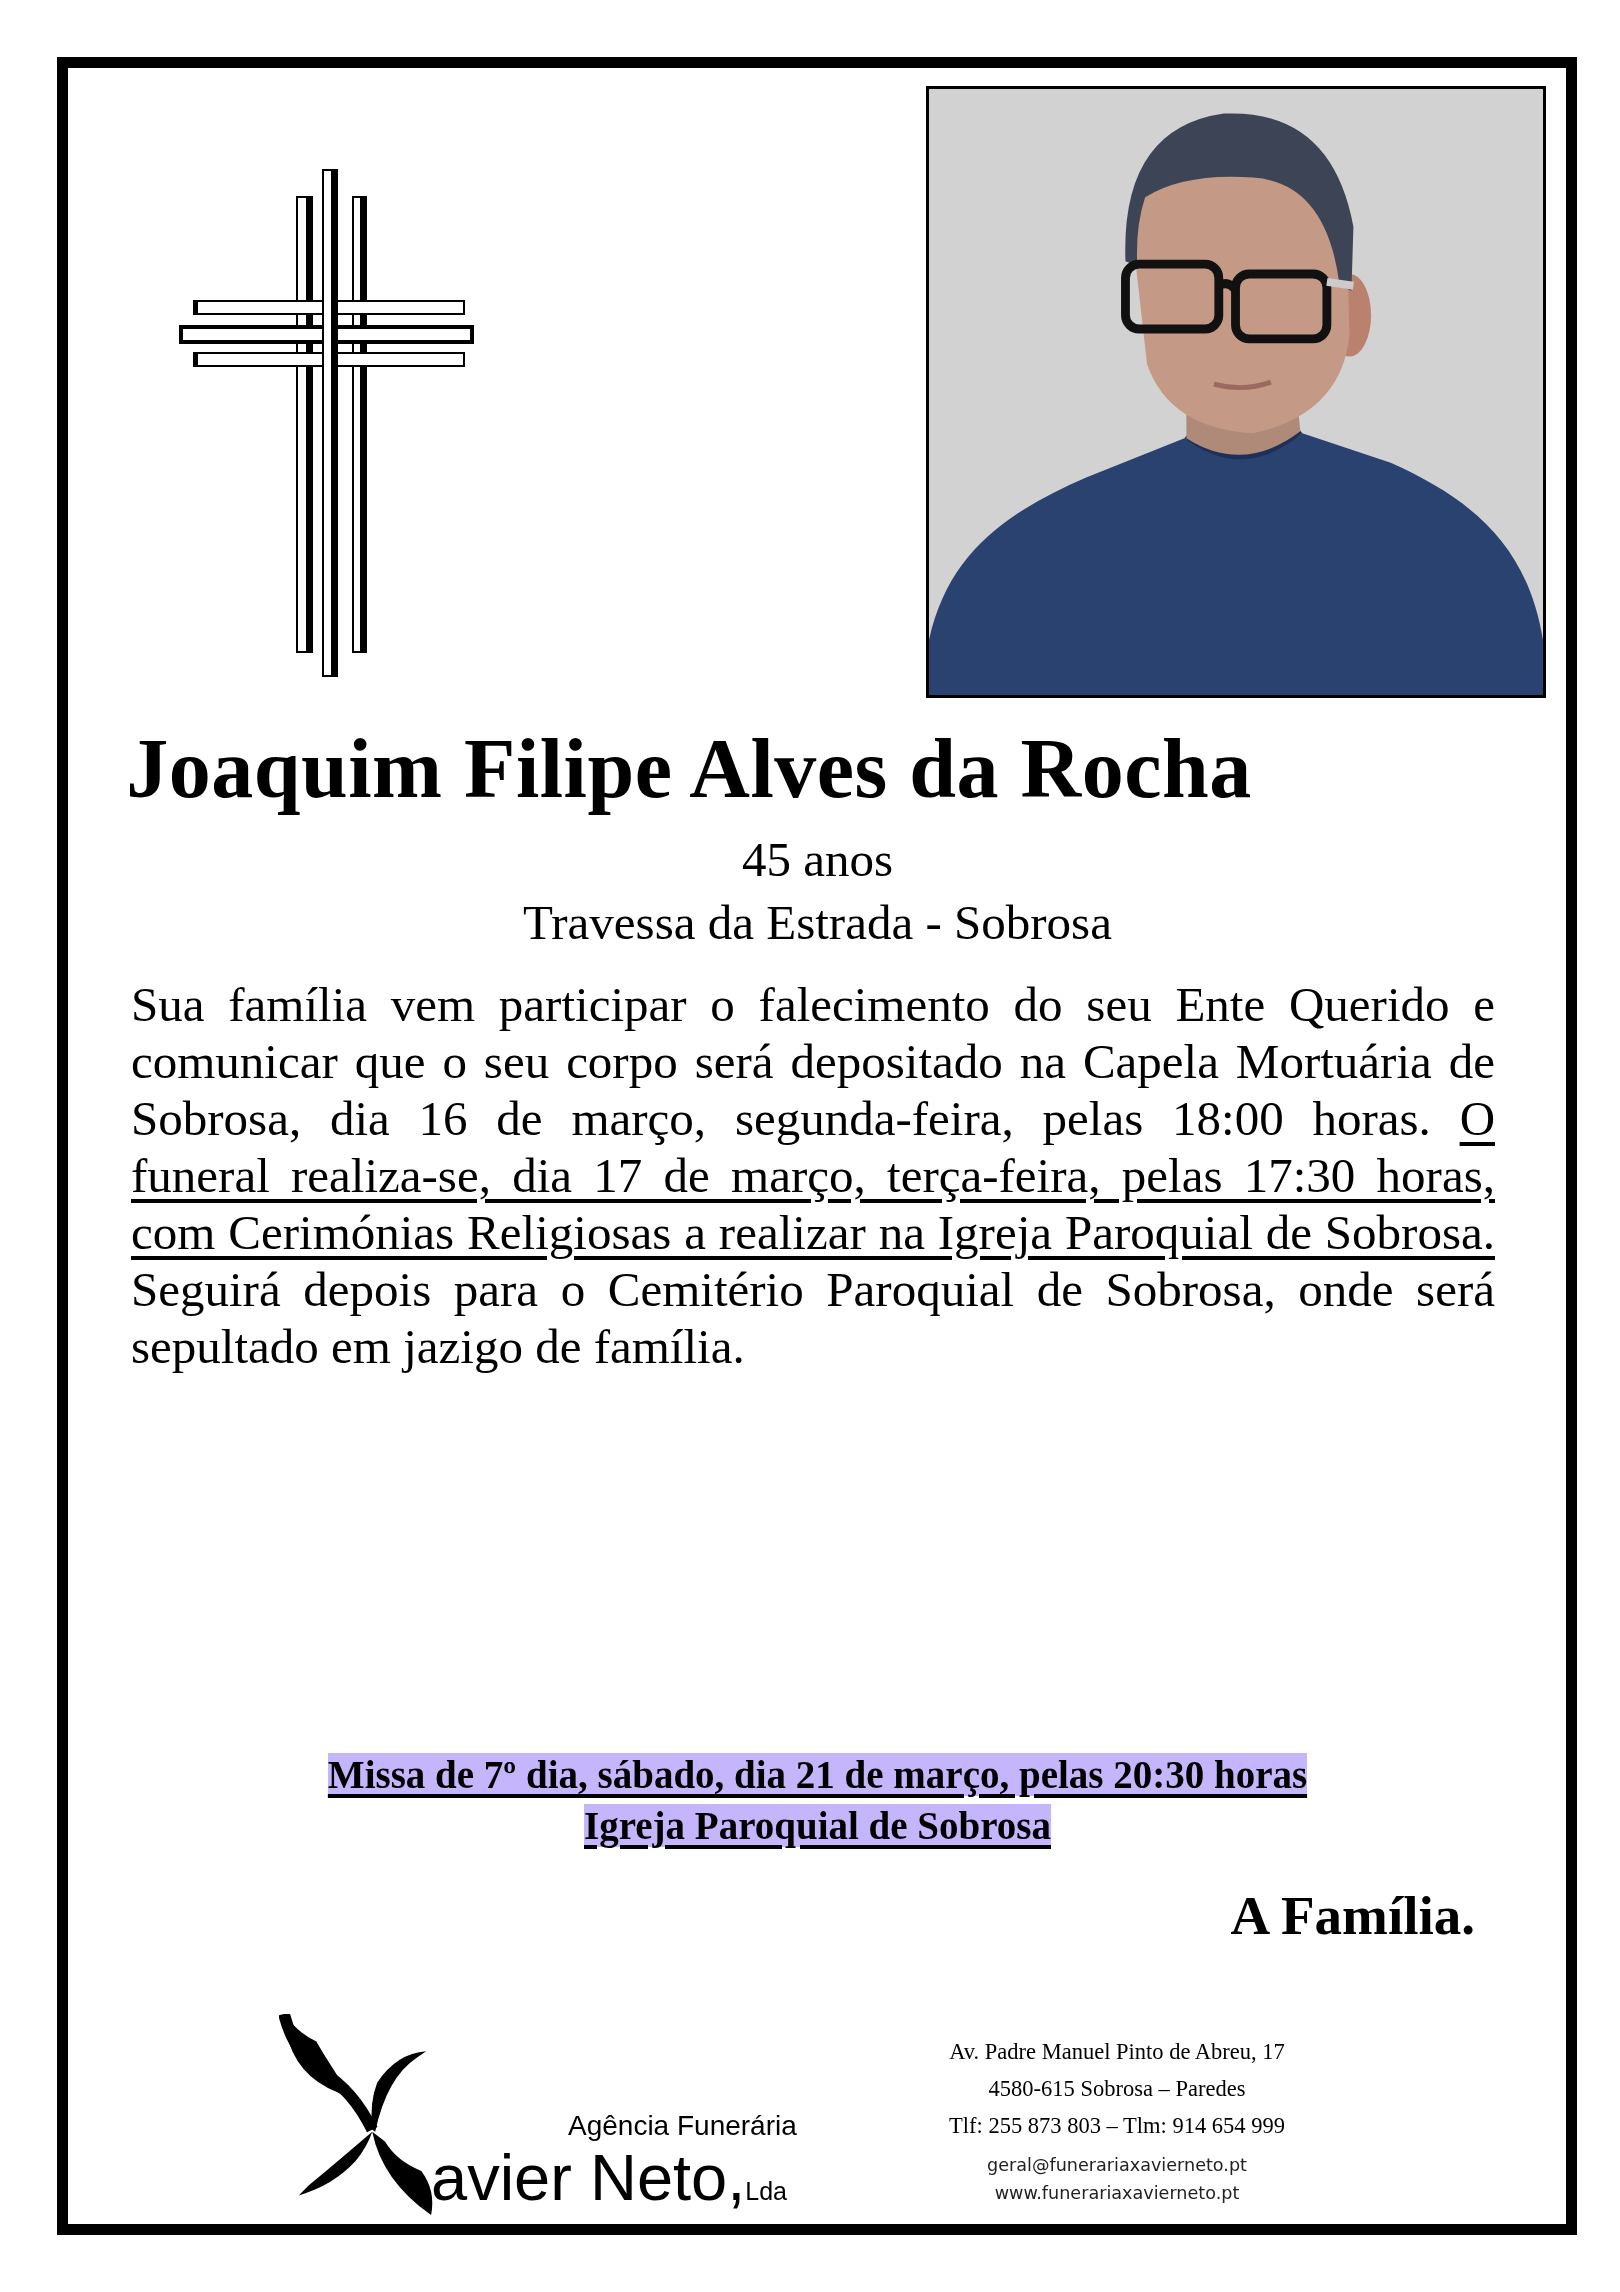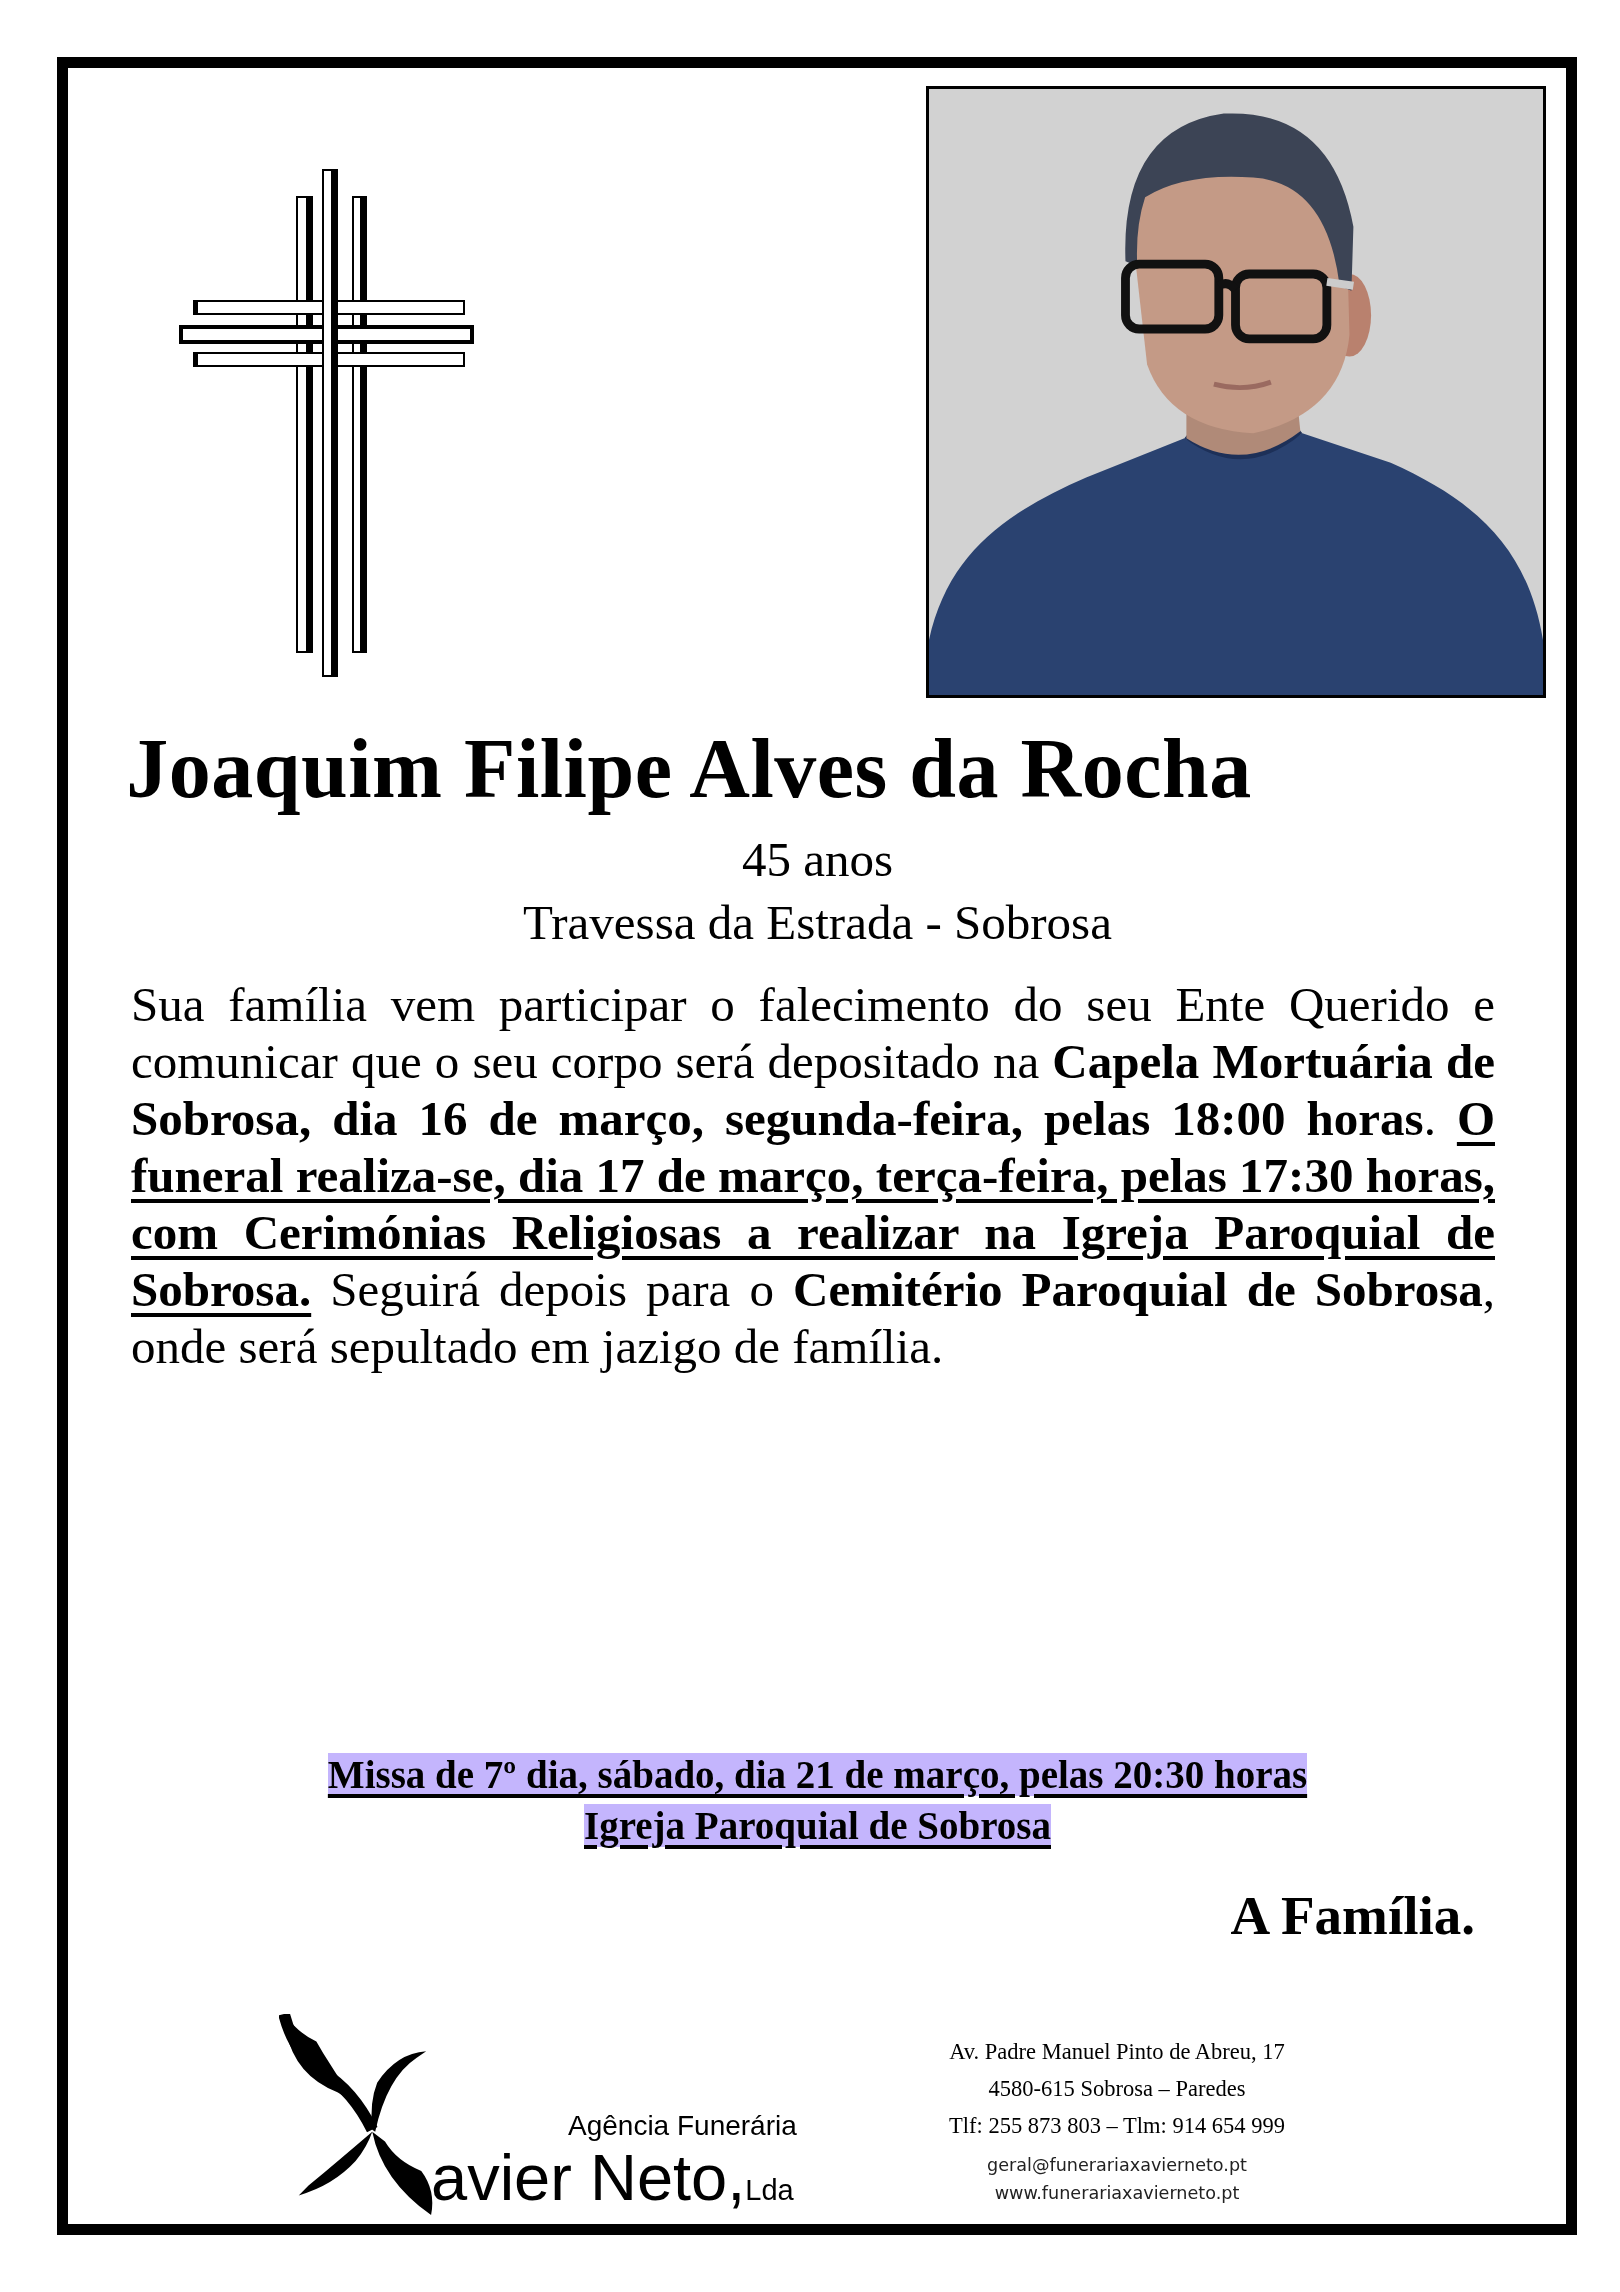--- a/index.html
+++ b/index.html
@@ -36,21 +36,21 @@
     .address {
       position: absolute; left: 69px; width: 1497px; top: 894px;
       text-align: center; font-size: 49px; line-height: 57px;
     }
 
     
     .body-text {
       position: absolute; left: 131px; width: 1364px; top: 976px;
       font-size: 49px; line-height: 57px; text-align: justify; text-align-last: left;
     }
-    .b { font-weight: bold; }
+    .b { font-weight: normal; }
     .u { text-decoration: underline; text-decoration-thickness: 3.9px; text-underline-offset: 6.9px; }
 
     
     .mass {
       position: absolute; left: 69px; width: 1497px; top: 1749px;
       text-align: center; font-weight: bold; font-size: 39px; line-height: 51px;
     }
     .mass span {
       background: #c4b5fd; text-decoration: underline; text-decoration-thickness: 3.9px; text-underline-offset: 5.9px;
     }
@@ -62,21 +62,21 @@
     
     .logo { position: absolute; left: 279px; top: 2014px; width: 162px; height: 201px; }
     .agency-label {
       position: absolute; left: 568px; top: 2110px;
       font-family: "Liberation Sans", "DejaVu Sans", sans-serif; font-size: 28px; line-height: 31px;
     }
     .agency-name {
       position: absolute; left: 431px; top: 2142px;
       font-family: "Liberation Sans", "DejaVu Sans", sans-serif; font-size: 65px; line-height: 71px;
     }
-    .agency-name .lda { font-size: 29px; text-align: right; }
+    .agency-name .lda { font-size: 25px; text-align: right; }
     .contact {
       position: absolute; left: 882px; width: 470px; top: 2033px;
       text-align: center; font-weight: normal; font-size: 22.5px; line-height: 37px;
     }
     .web {
       position: absolute; left: 882px; width: 470px; top: 2151px;
       text-align: center; font-family: "DejaVu Sans", sans-serif; font-size: 17.6px; line-height: 28px; color: #222;
     }
   </style>
 </head>

